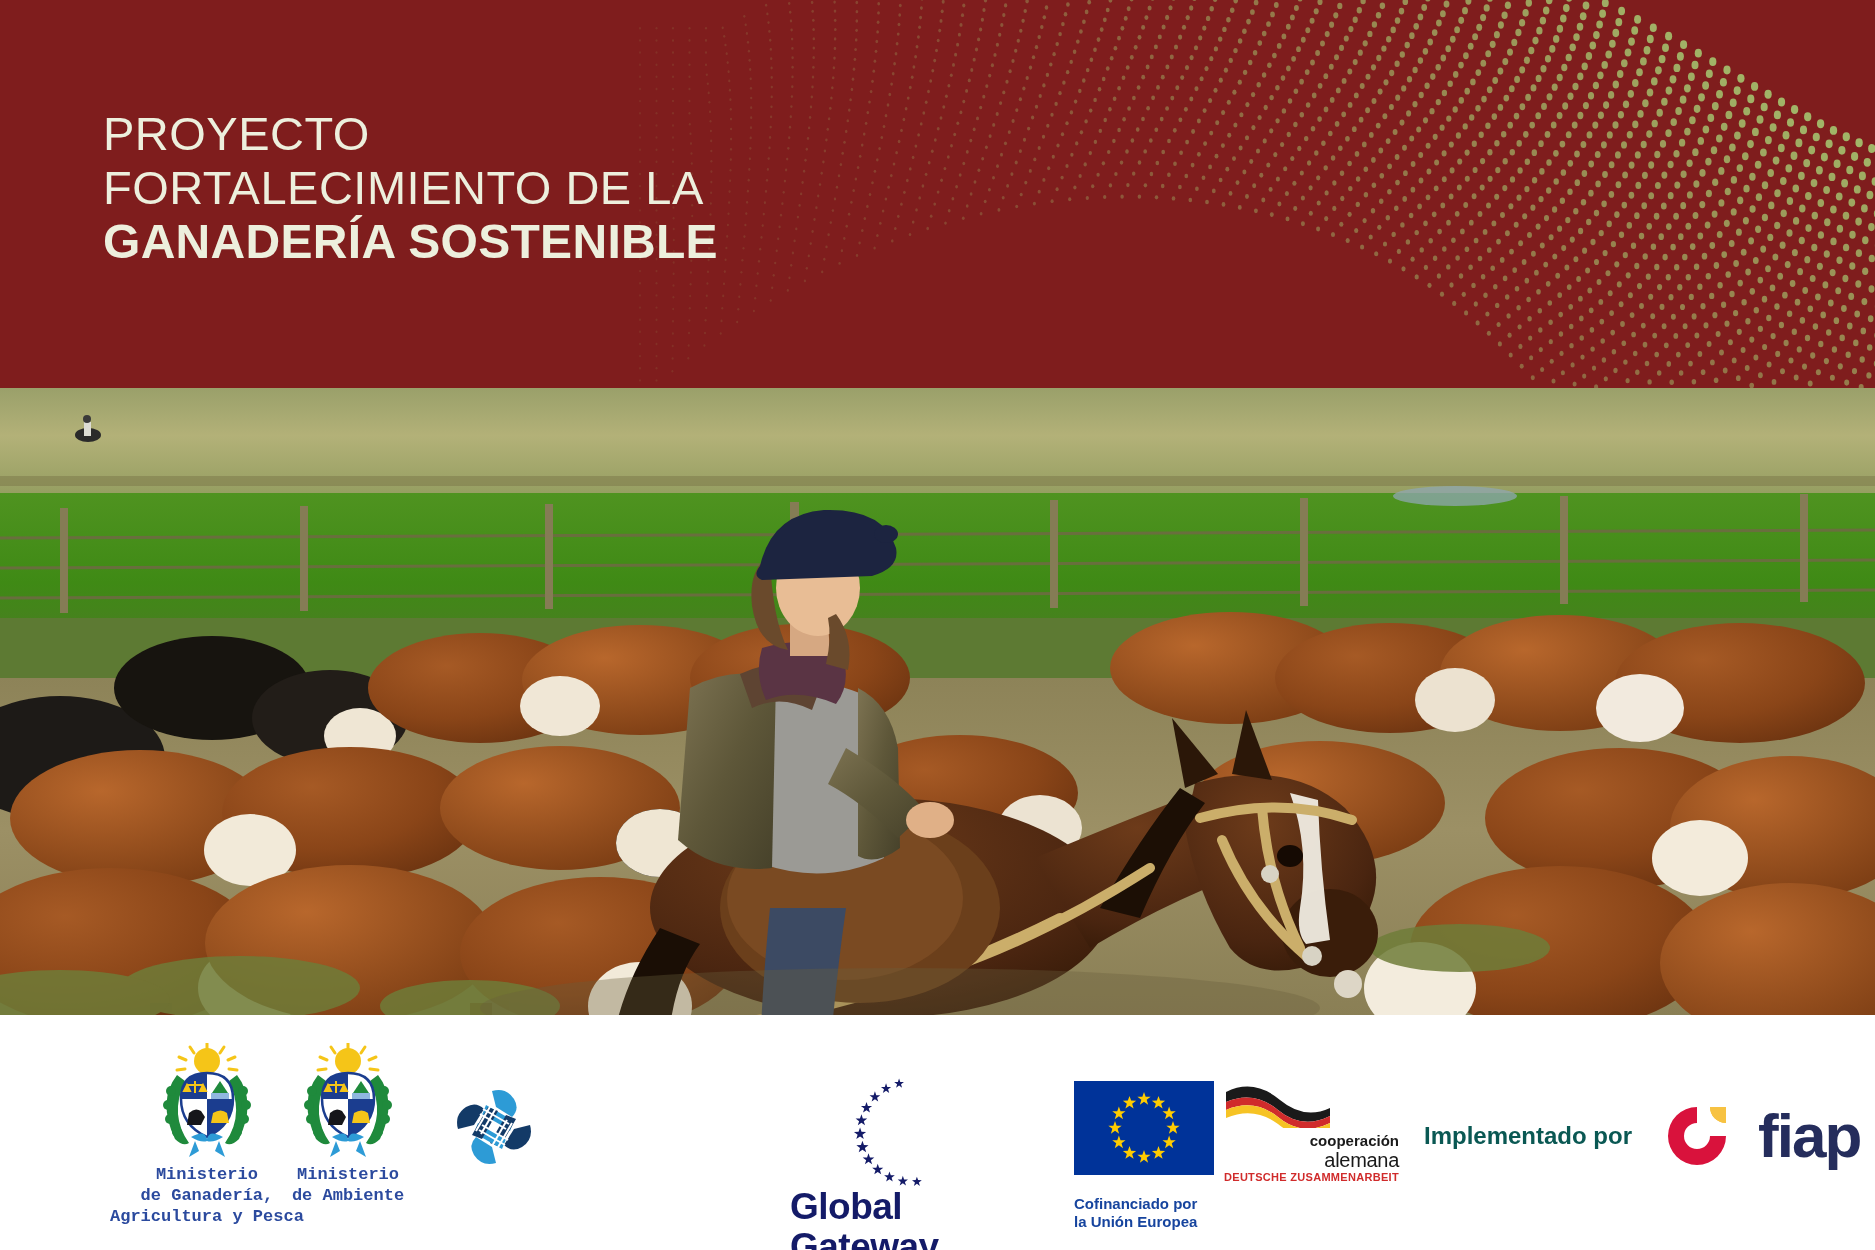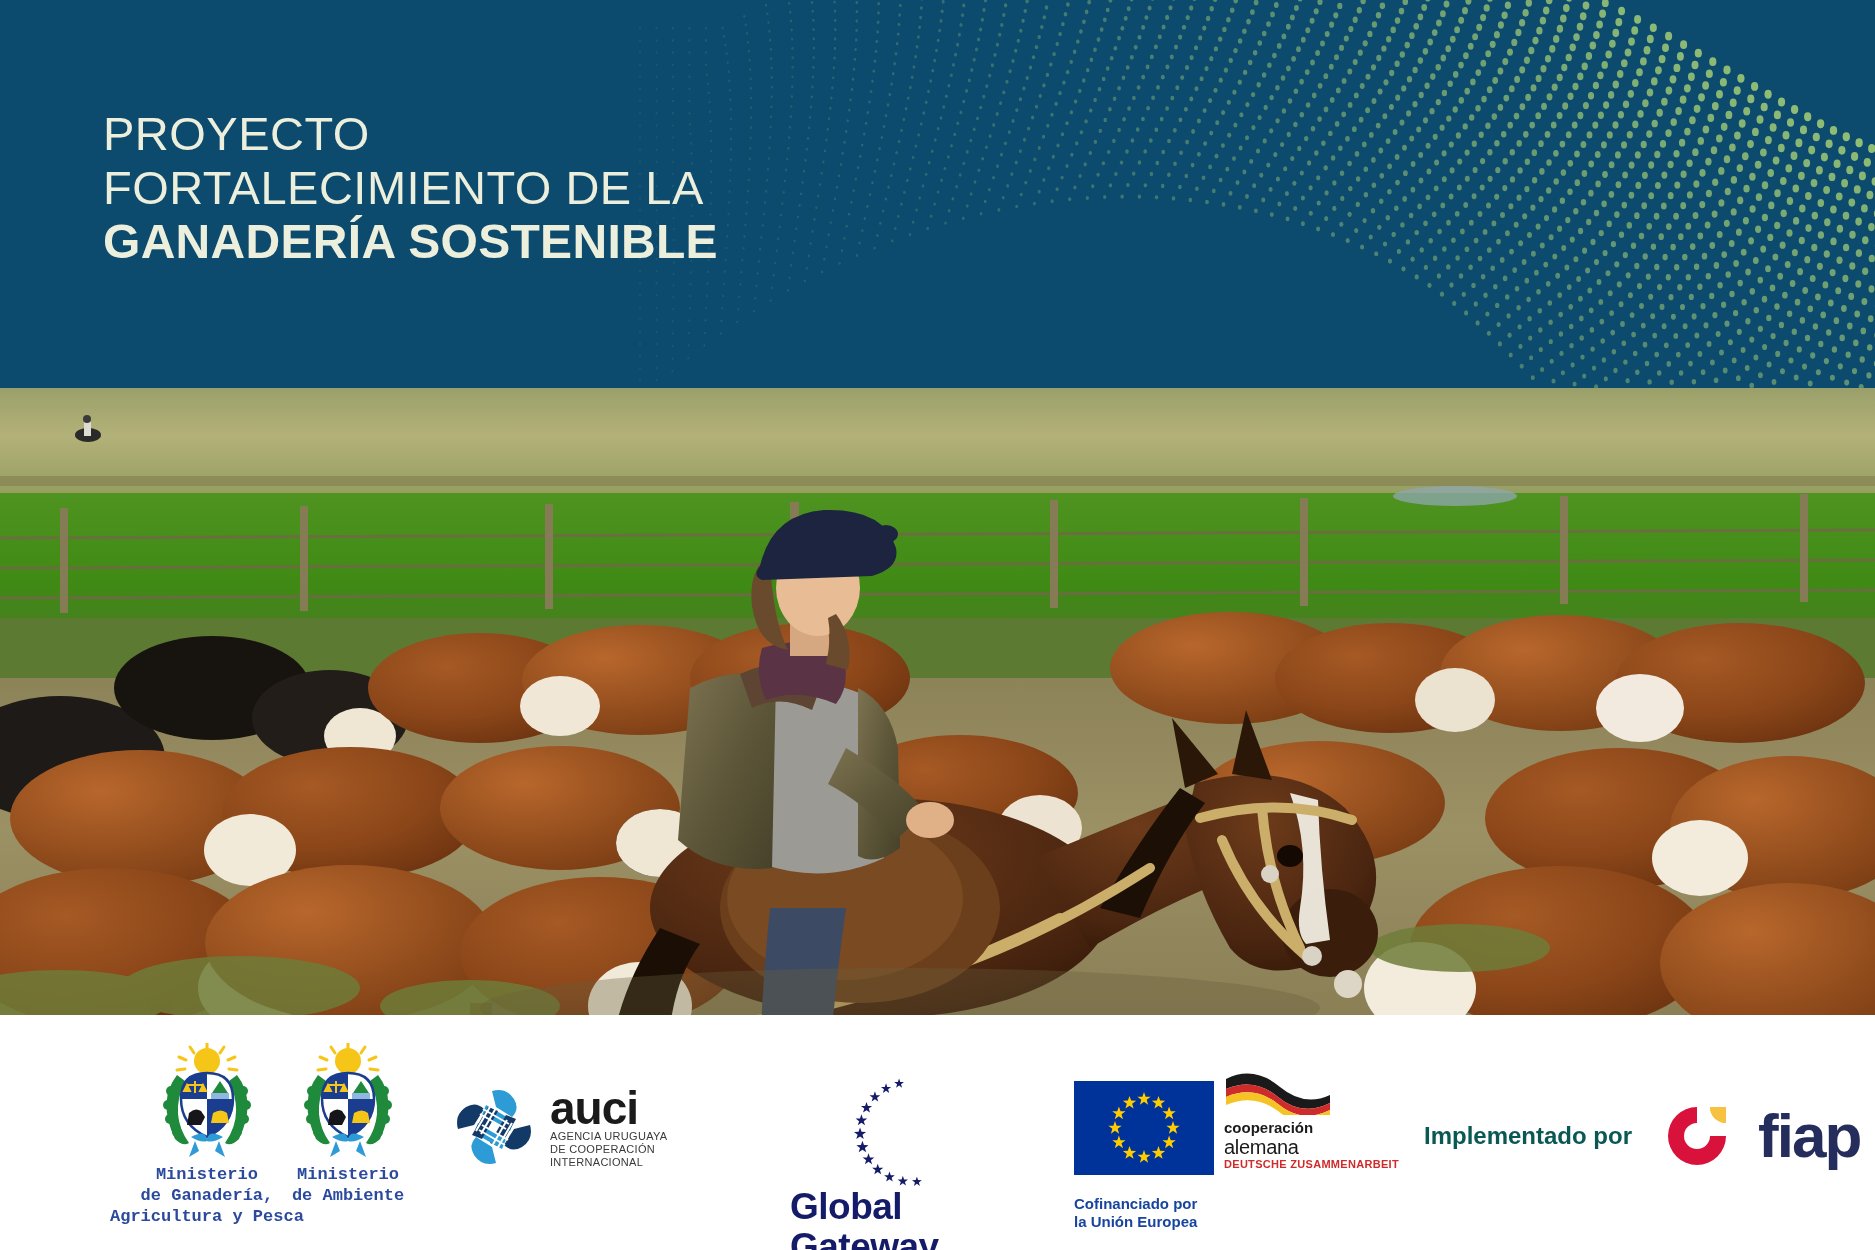--- a/index.html
+++ b/index.html
@@ -6,21 +6,21 @@
   body {
     width:1875px; height:1250px;
     font-family:"Liberation Sans", sans-serif;
     background:#ffffff; overflow:hidden;
   }
   .poster { position:relative; width:1875px; height:1250px; }
 
   
   .header {
     position:absolute; left:0; top:0; width:1875px; height:388px;
-    background:#0c4a6e; overflow:hidden;
+    background:#7f1d1d; overflow:hidden;
   }
   .dots { position:absolute; inset:0; }
   .title-block {
     position:absolute; left:103px; top:107px;
     color:#edefdd; letter-spacing:0.5px;
   }
   .t-line { font-size:47px; line-height:54px; font-weight:400; white-space:nowrap; }
   .t-line.bold { font-weight:700; letter-spacing:0.3px; font-size:48px; }
 
   
@@ -2191,28 +2191,20 @@
                 <line x1="28" y1="29" x2="54" y2="44"></line>
                 <line x1="60" y1="38" x2="45" y2="64"></line>
                 <line x1="55" y1="35" x2="40" y2="61"></line>
                 <line x1="53" y1="60" x2="27" y2="45"></line>
                 <line x1="56" y1="55" x2="30" y2="40"></line>
                 <line x1="24" y1="46" x2="39" y2="20"></line>
                 <line x1="29" y1="49" x2="44" y2="23"></line>
               </g>
             </g>
           </svg>
-          <div class="auci-text">
-            <div class="auci-word">auci</div>
-            <div class="auci-sub">
-              <div>AGENCIA URUGUAYA</div>
-              <div>DE COOPERACIÓN</div>
-              <div>INTERNACIONAL</div>
-            </div>
-          </div>
         </div>
       </div>
 
       <div class="logo" style="left:790px; top:62px;">
         <div class="gg-wrap">
           <svg width="110" height="110" viewBox="0 0 110 110" style="margin-right:-14px">
             <g fill="#141b68">
               <g id="gg-stars">
                   <path d="M83.07 1.45L84.27 4.91L87.94 4.99L85.02 7.20L86.08 10.72L83.07 8.62L80.06 10.72L81.12 7.20L78.19 4.99L81.86 4.91Z"></path>
                   <path d="M70.04 6.30L71.31 9.94L75.15 10.01L72.09 12.34L73.20 16.02L70.04 13.82L66.88 16.02L68.00 12.34L64.93 10.01L68.78 9.94Z"></path>
@@ -2253,21 +2245,21 @@
               <path d="M44.89 25.50L46.53 30.23L51.54 30.34L47.55 33.37L49.00 38.16L44.89 35.30L40.77 38.16L42.22 33.37L38.23 30.34L43.24 30.23Z"></path>
               <path d="M55.50 14.89L57.15 19.62L62.16 19.72L58.16 22.75L59.61 27.55L55.50 24.69L51.39 27.55L52.84 22.75L48.84 19.72L53.85 19.62Z"></path>
             </g>
         </svg>
         <div class="eu-cap">
           <div>Cofinanciado por</div>
           <div>la Unión Europea</div>
         </div>
       </div>
 
-      <div class="logo" style="left:1224px; top:54px; align-items:flex-start;">
+      <div class="logo" style="left:1224px; top:67px; align-items:flex-start;text-align:right;">
         <svg width="108" height="46" viewBox="0 0 108 46">
           <path d="M2 10 Q30 -4 56 18 Q80 38 106 26 L106 34 Q78 48 54 28 Q30 8 2 20 Z" fill="#1a1a1a"></path>
           <path d="M2 20 Q30 8 54 28 Q78 48 106 34 L106 41 Q78 55 54 35 Q30 16 2 28 Z" fill="#d02b2b"></path>
           <path d="M2 28 Q30 16 54 35 Q78 55 106 41 L106 48 Q78 62 54 42 Q30 24 2 36 Z" fill="#f6c324"></path>
         </svg>
         <div style="margin-top:4px;">
           <div class="de-cap1">cooperación</div>
           <div class="de-cap2">alemana</div>
           <div class="de-cap3">DEUTSCHE ZUSAMMENARBEIT</div>
         </div>

